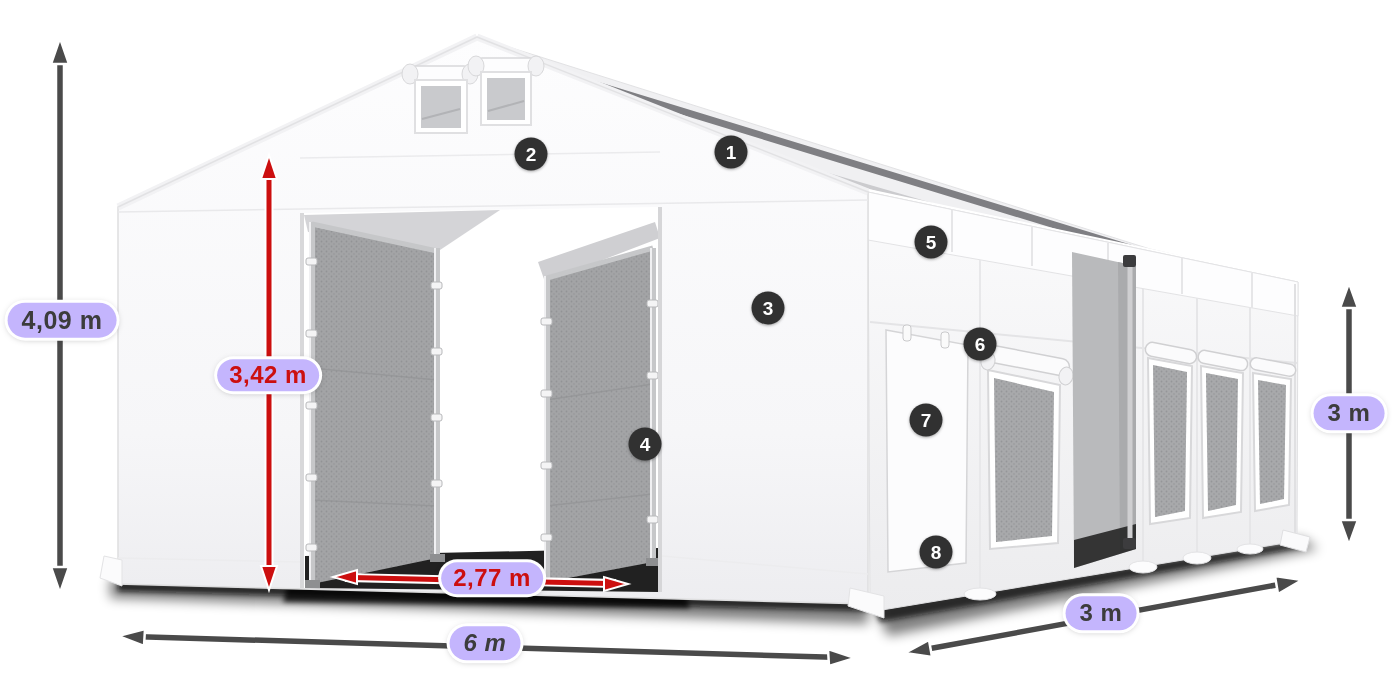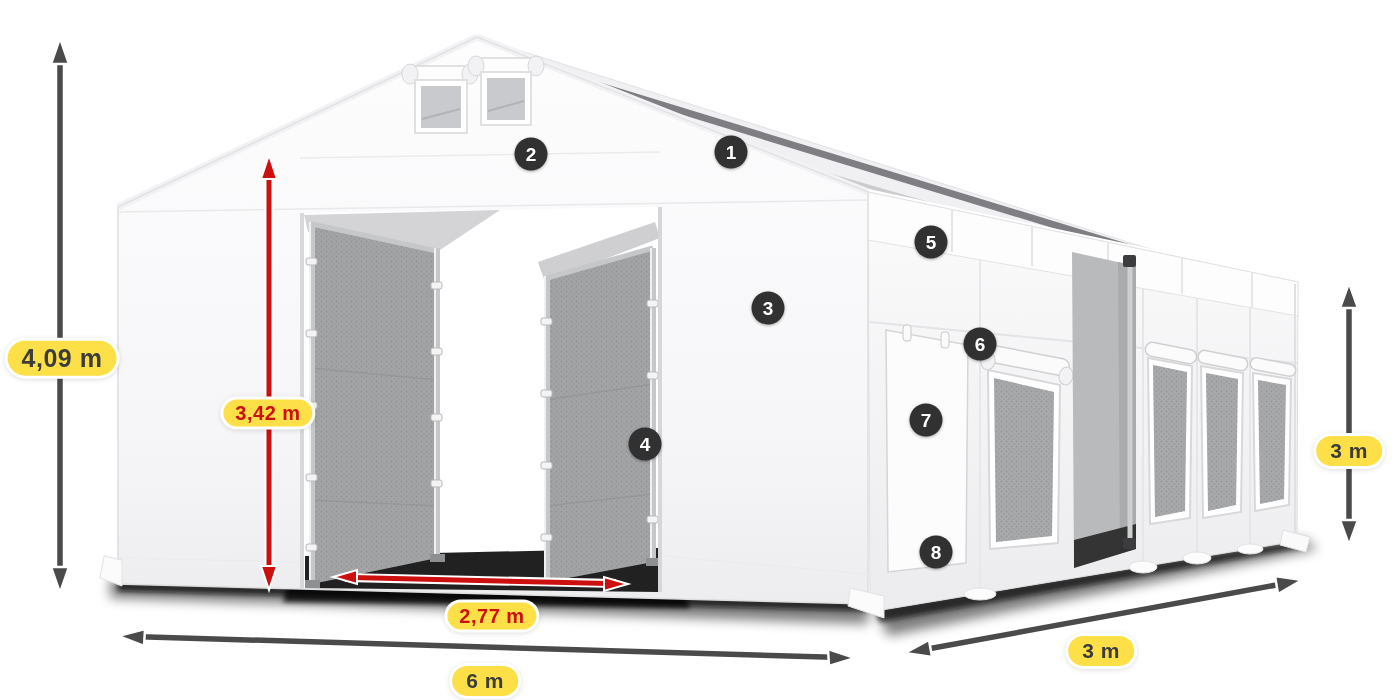--- a/index.html
+++ b/index.html
@@ -3,27 +3,27 @@
 <meta charset="utf-8">
 <style>
   html,body{margin:0;padding:0;background:#ffffff;}
   .stage{
     position:relative;width:1400px;height:700px;background:#ffffff;overflow:hidden;
     font-family:"Liberation Sans", sans-serif;
   }
   .stage svg{position:absolute;left:0;top:0;}
   .pill{
     position:absolute;transform:translate(-50%,-50%);
-    background:#fde047;border-radius:20px;padding:3px 14px;
+    background:#c4b5fd;border-radius:20px;padding:3px 14px;
     font-weight:bold;color:#3c3c3c;font-size:25px;line-height:1.15;
     box-shadow:0 0 0 3px #ffffff, 0 1px 7px rgba(0,0,0,.35);
-    white-space:nowrap;z-index:5;letter-spacing:.5px;margin-top:38px;
+    white-space:nowrap;z-index:5;letter-spacing:.5px;
   }
-  .pill.red{color:#cc0f0f;font-size:20px;padding:2px 12px;}
-  .pill.small{font-size:21px;}
+  .pill.red{color:#cc0f0f;font-size:24px;padding:2px 12px;}
+  .pill.small{font-size:24px;}
   .marker{
     position:absolute;transform:translate(-50%,-50%);
     width:33px;height:33px;border-radius:50%;
     background:#313131;color:#ffffff;
     display:flex;align-items:center;justify-content:center;
     font-weight:bold;font-size:19px;z-index:4;cursor:pointer;
     box-shadow:0 1px 3px rgba(0,0,0,.35);
   }
 </style>
 </head>
@@ -261,21 +261,21 @@
     <line x1="1349" y1="296" x2="1349" y2="532" stroke="#ffffff" stroke-width="10"></line>
     <line x1="1349" y1="303" x2="1349" y2="525" stroke="#4a4a4a" stroke-width="5.5"></line>
     <polygon points="1349,283 1358,308 1340,308" fill="#4a4a4a" stroke="#ffffff" stroke-width="2.5"></polygon>
     <polygon points="1349,545 1358,520 1340,520" fill="#4a4a4a" stroke="#ffffff" stroke-width="2.5"></polygon>
   </g>
 </svg>
 
 <div class="pill" style="left:62px;top:320px;">4,09 m</div>
 <div class="pill red" style="left:268px;top:375px;">3,42 m</div>
 <div class="pill red" style="left:492px;top:578px;">2,77 m</div>
-<div class="pill small" style="left:485px;top:643px;">6 m</div>
+<div class="pill small" style="left:485px;top:643px;font-style:italic;">6 m</div>
 <div class="pill small" style="left:1101px;top:613px;">3 m</div>
 <div class="pill small" style="left:1349px;top:413px;">3 m</div>
 
 <div class="marker" style="left:731px;top:152px;">1</div>
 <div class="marker" style="left:531px;top:154px;">2</div>
 <div class="marker" style="left:768px;top:308px;">3</div>
 <div class="marker" style="left:645px;top:444px;">4</div>
 <div class="marker" style="left:931px;top:242px;">5</div>
 <div class="marker" style="left:980px;top:344px;">6</div>
 <div class="marker" style="left:926px;top:420px;">7</div>

